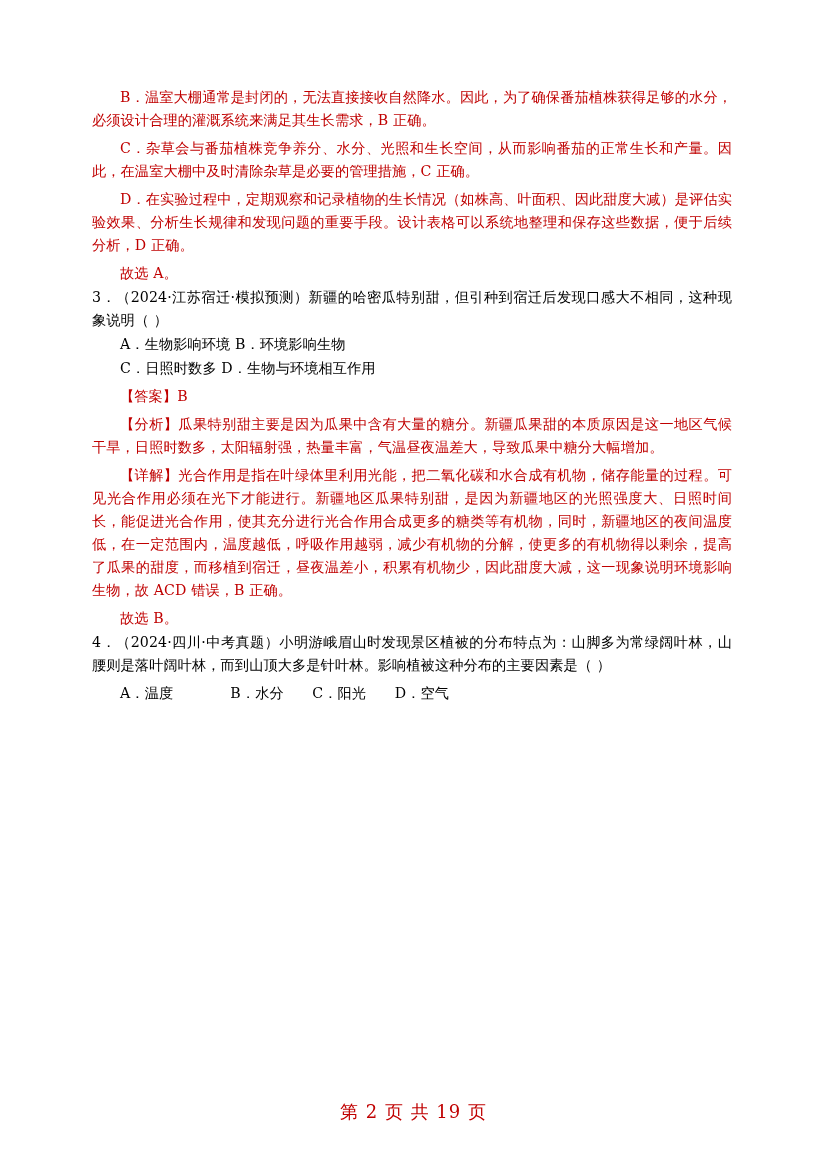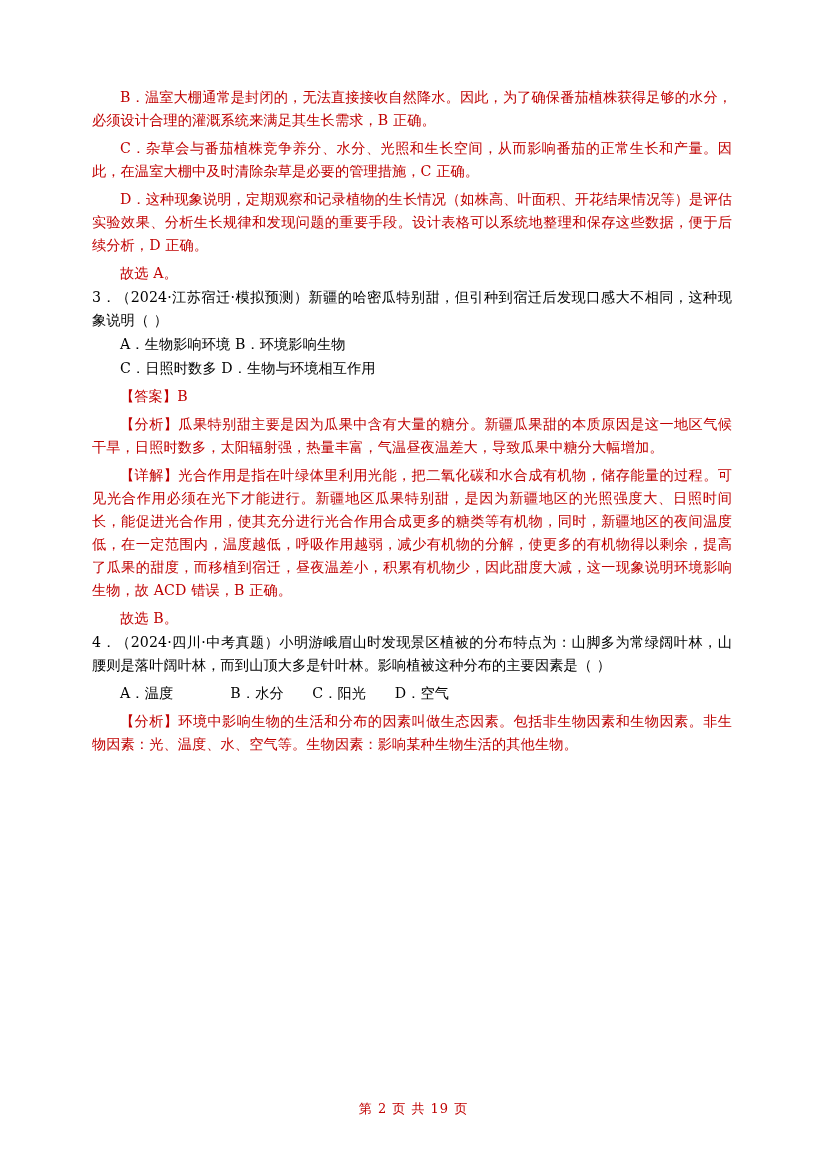--- a/index.html
+++ b/index.html
@@ -45,38 +45,38 @@
   .opts {
     margin-left: 0;
   }
   .gap-sm { margin-top: 5px; }
   .footer {
     position: absolute;
     left: 0;
     top: 1100px;
     width: 827px;
     text-align: center;
-    font-size: 13px;
+    font-size: 18px;
     color: #c00000;
     font-family: "DejaVu Serif", "Liberation Serif", serif;
   }
   .footer .pnum { letter-spacing: 1px; }
 </style>
 </head>
 <body>
 
 <div class="page">
 
   <div class="content">
 
     <p class="red indent2 serif">B．温室大棚通常是封闭的，无法直接接收自然降水。因此，为了确保番茄植株获得足够的水分，必须设计合理的灌溉系统来满足其生长需求，B 正确。</p>
 
     <p class="red indent2 serif gap-sm">C．杂草会与番茄植株竞争养分、水分、光照和生长空间，从而影响番茄的正常生长和产量。因此，在温室大棚中及时清除杂草是必要的管理措施，C 正确。</p>
 
-    <p class="red indent2 serif gap-sm">D．这种现象说明，定期观察和记录植物的生长情况（如株高、叶面积、开花结果情况等）是评估实验效果、分析生长规律和发现问题的重要手段。设计表格可以系统地整理和保存这些数据，便于后续分析，D 正确。</p>
+    <p class="red indent2 serif gap-sm">D．在实验过程中，定期观察和记录植物的生长情况（如株高、叶面积、因此甜度大减）是评估实验效果、分析生长规律和发现问题的重要手段。设计表格可以系统地整理和保存这些数据，便于后续分析，D 正确。</p>
 
     <p class="red indent2 serif gap-sm">故选 A。</p>
 
     <p class="black serif qnum">3．（2024·江苏宿迁·模拟预测）新疆的哈密瓜特别甜，但引种到宿迁后发现口感大不相同，这种现象说明（    ）</p>
 
     <p class="black indent2 serif opts">A．生物影响环境 B．环境影响生物</p>
 
     <p class="black indent2 serif opts">C．日照时数多 D．生物与环境相互作用</p>
 
     <p class="red indent2 serif gap-sm">【答案】B</p>
@@ -85,21 +85,20 @@
 
     <p class="red indent2 serif gap-sm">【详解】光合作用是指在叶绿体里利用光能，把二氧化碳和水合成有机物，储存能量的过程。可见光合作用必须在光下才能进行。新疆地区瓜果特别甜，是因为新疆地区的光照强度大、日照时间长，能促进光合作用，使其充分进行光合作用合成更多的糖类等有机物，同时，新疆地区的夜间温度低，在一定范围内，温度越低，呼吸作用越弱，减少有机物的分解，使更多的有机物得以剩余，提高了瓜果的甜度，而移植到宿迁，昼夜温差小，积累有机物少，因此甜度大减，这一现象说明环境影响生物，故 ACD 错误，B 正确。</p>
 
     <p class="red indent2 serif gap-sm">故选 B。</p>
 
     <p class="black serif qnum">4．（2024·四川·中考真题）小明游峨眉山时发现景区植被的分布特点为：山脚多为常绿阔叶林，山腰则是落叶阔叶林，而到山顶大多是针叶林。影响植被这种分布的主要因素是（    ）</p>
 
     <p class="black indent2 serif opts gap-sm">A．温度　　　　B．水分　　C．阳光　　D．空气</p>
 
 
-    <p class="red indent2 serif gap-sm">【分析】环境中影响生物的生活和分布的因素叫做生态因素。包括非生物因素和生物因素。非生物因素：光、温度、水、空气等。生物因素：影响某种生物生活的其他生物。</p>
 
   </div>
 
   <div class="footer">
     <span class="pnum">第 2 页 共 19 页</span>
   </div>
 
 </div>
 
 </body></html>

